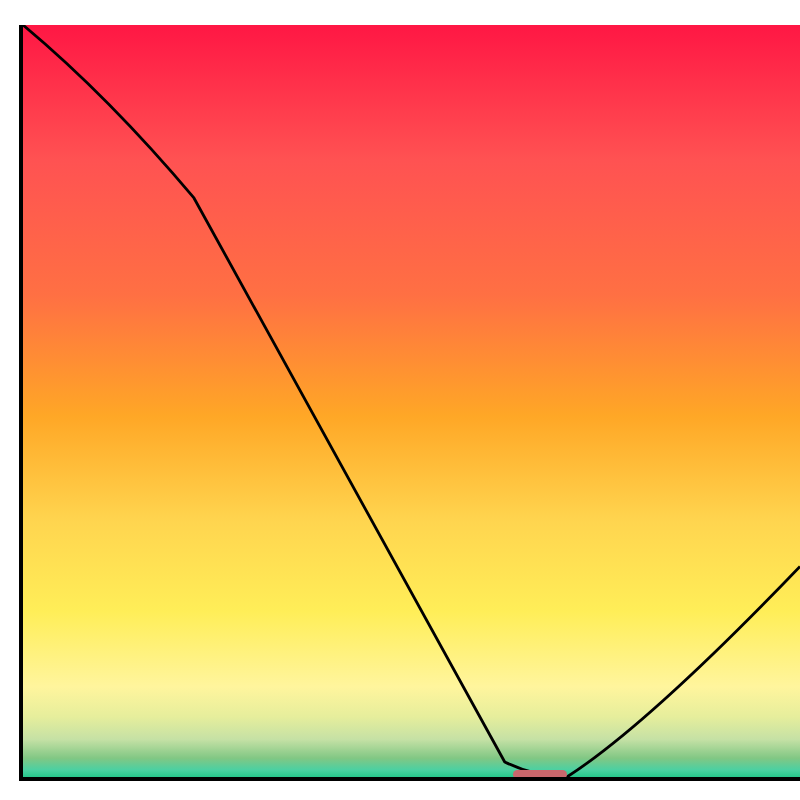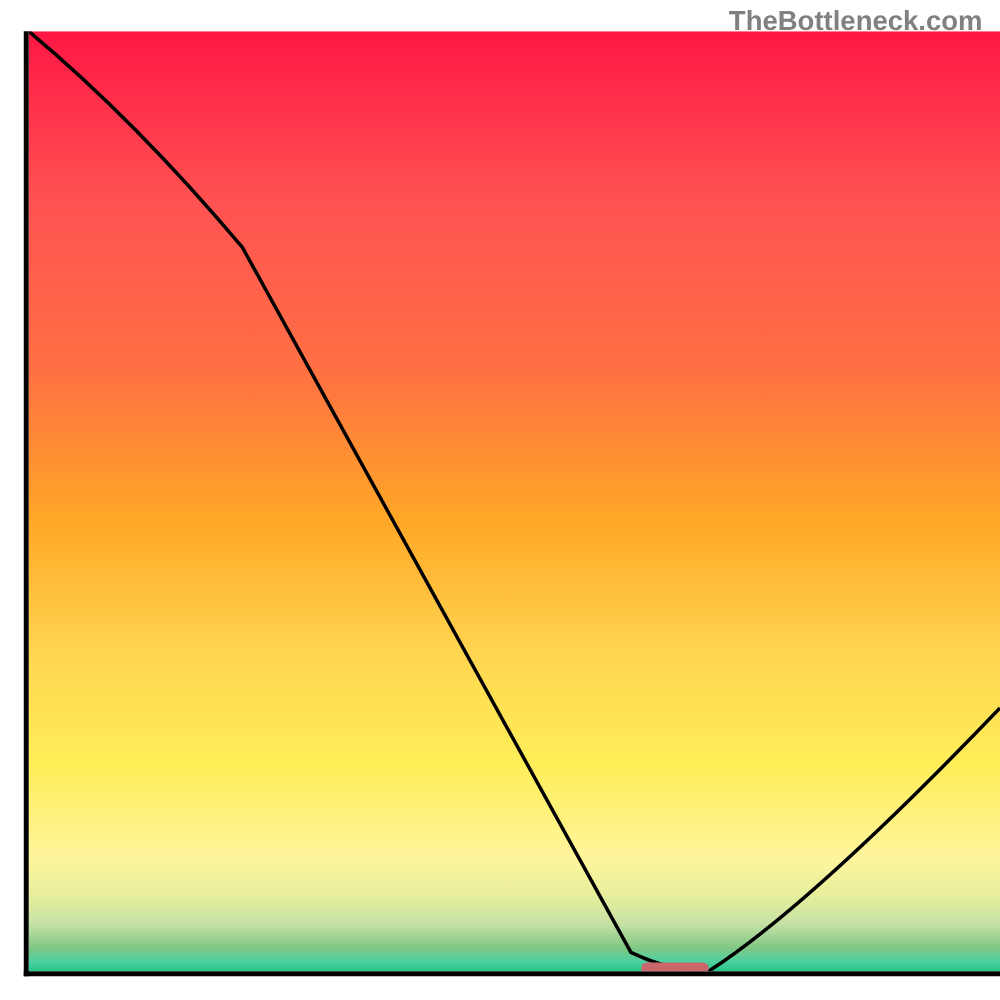--- a/index.html
+++ b/index.html
@@ -60,21 +60,20 @@
     position: absolute;
     background: #C9676C; 
     border-radius: 5px;
   }
 </style>
 </head>
 <body>
 
 <div class="wrap">
 
-  <div class="watermark">TheBottleneck.com</div>
 
   <div class="chart">
 
     <div class="gradient"></div>
 
     <svg class="curve" viewBox="0 0 100 100" preserveAspectRatio="none">
       <path class="curve-path" d="M 0 0 Q 11 9.5 22 23 L 62 98 Q 66 100 70 100 Q 80.5 93 100 72" vector-effect="non-scaling-stroke"></path>
     </svg>
 
     <div class="marker" style="left: 63%; width: 7%; bottom: -0.3%; height: 1.2%;"></div>

